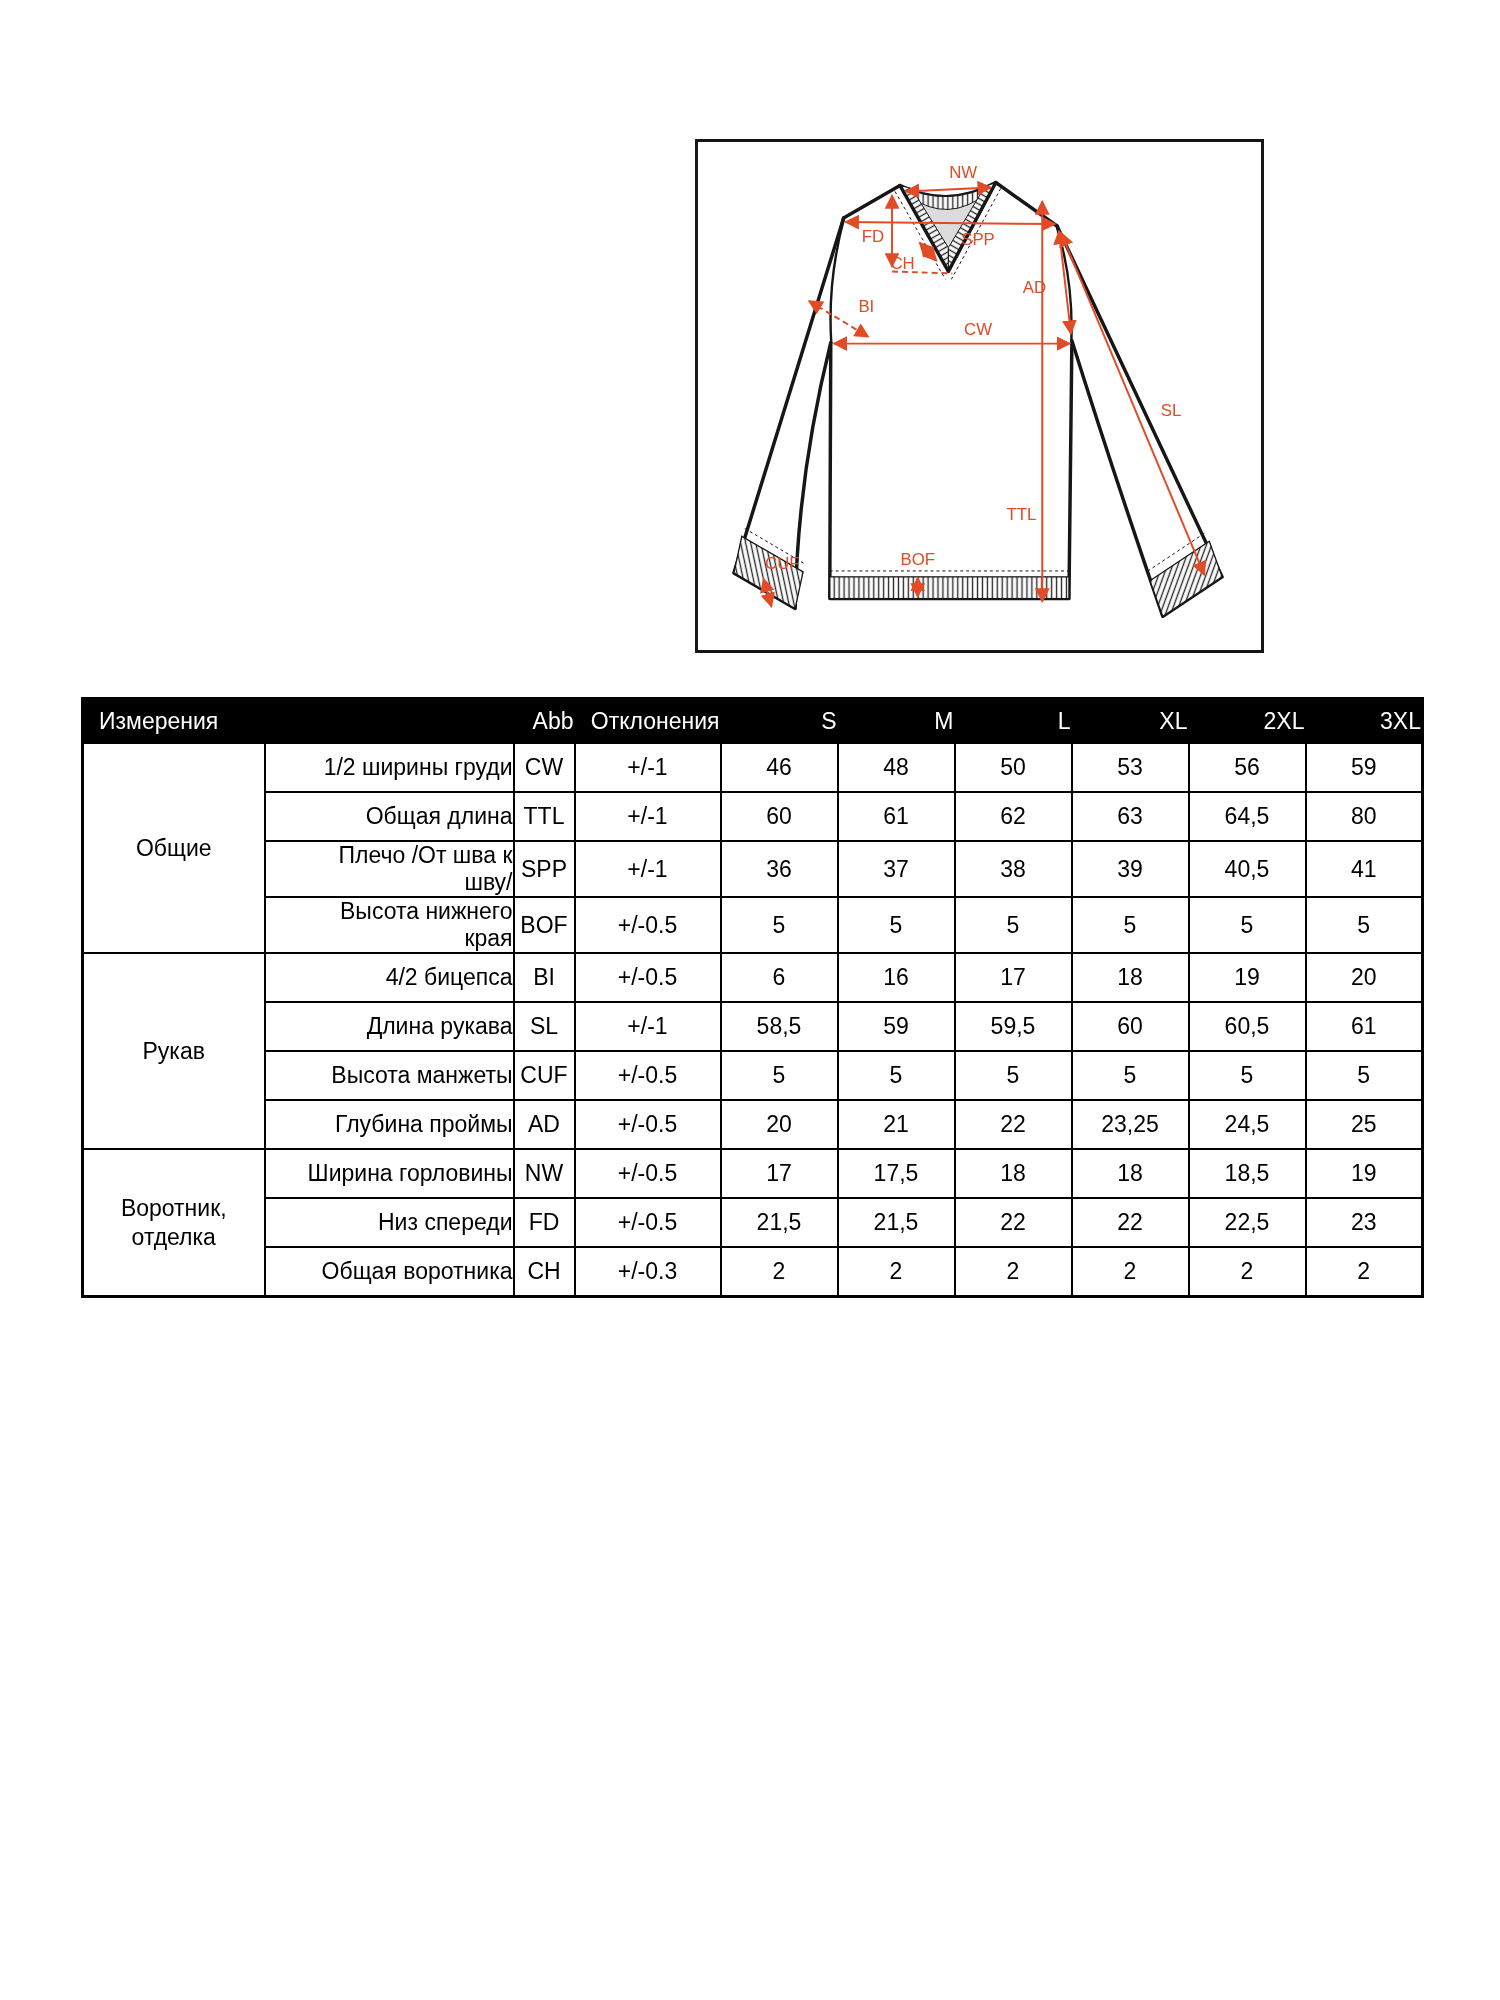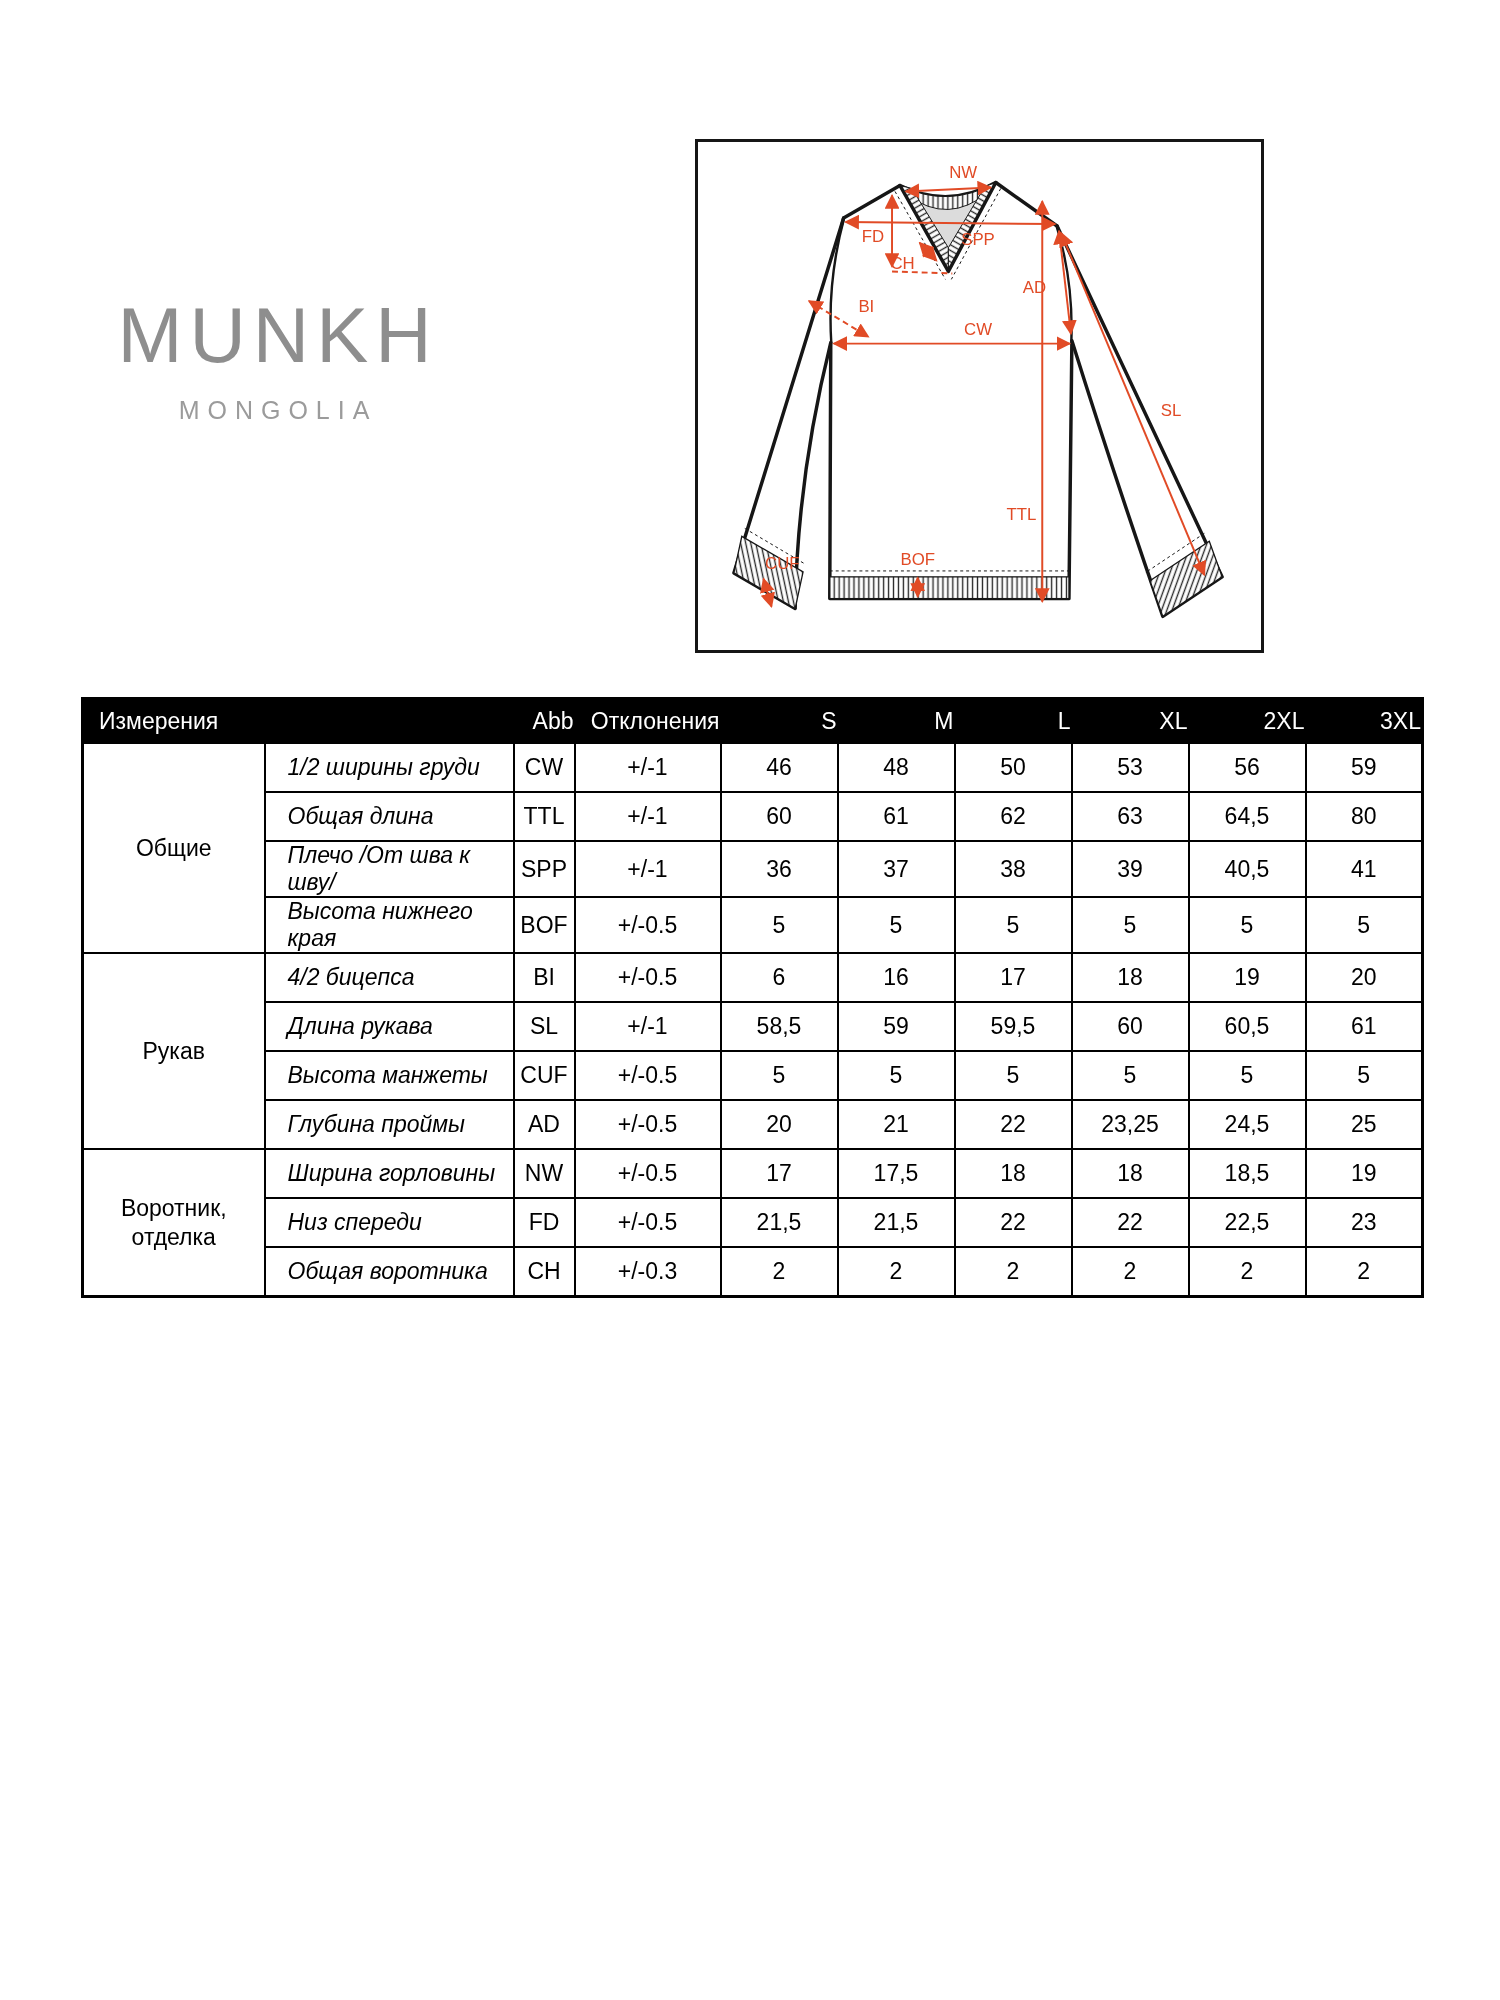--- a/index.html
+++ b/index.html
@@ -22,32 +22,28 @@
   .stitch{fill:none;stroke:#161616;stroke-width:1;stroke-dasharray:3,3;}
 
   
   table.size-table{position:absolute;left:57px;top:697px;width:1340px;
         border-collapse:collapse;table-layout:fixed;border:3px solid #000;margin-left:24px;}
   .size-table th{background:#000;color:#fff;font-size:23px;font-weight:400;height:42px;
         text-align:right;border:2px solid #000;padding:0;}
   .size-table th.h-measures{text-align:left;padding-left:15px;}
   .size-table td{border:2px solid #000;font-size:23px;color:#000;height:47px;
         text-align:center;padding:0;vertical-align:middle;background:#fff;}
-  .size-table td.name-col{text-align:left;padding-left:22px;font-style:italic;}
+  .size-table td.name-col{text-align:right;padding-left:22px;}
   .size-table td.group-col{line-height:1.25;}
 </style>
 </head>
 <body>
 
 <div class="page">
 
-  <div class="logo">
-    <div class="logo-brand">MUNKH</div>
-    <div class="logo-sub">MONGOLIA</div>
-  </div>
 
   <div class="diagram-box">
     <svg viewBox="0 0 569 514">
       <defs>
         <marker id="ah" viewBox="0 0 10 10" refX="9" refY="5" markerWidth="7.5" markerHeight="7.5" orient="auto-start-reverse">
           <path d="M0,0 L10,5 L0,10 Z" fill="#e14b26"></path>
         </marker>
         <pattern id="ribV" width="5" height="8" patternUnits="userSpaceOnUse">
           <rect width="5" height="8" fill="#ffffff"></rect>
           <line x1="2.5" y1="0" x2="2.5" y2="8" stroke="#2a2a2a" stroke-width="1.4"></line>

